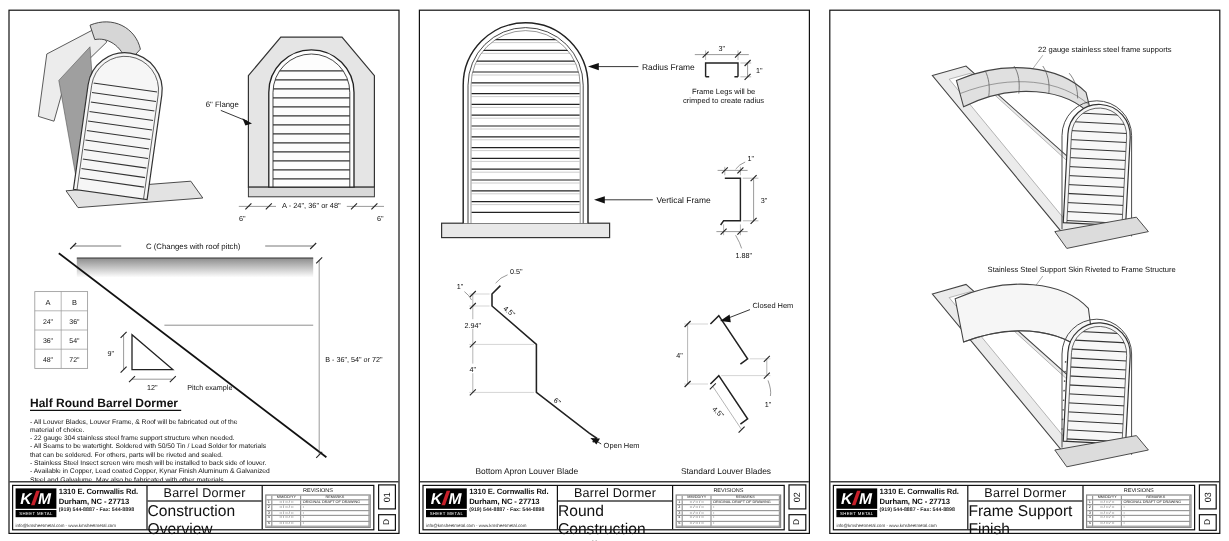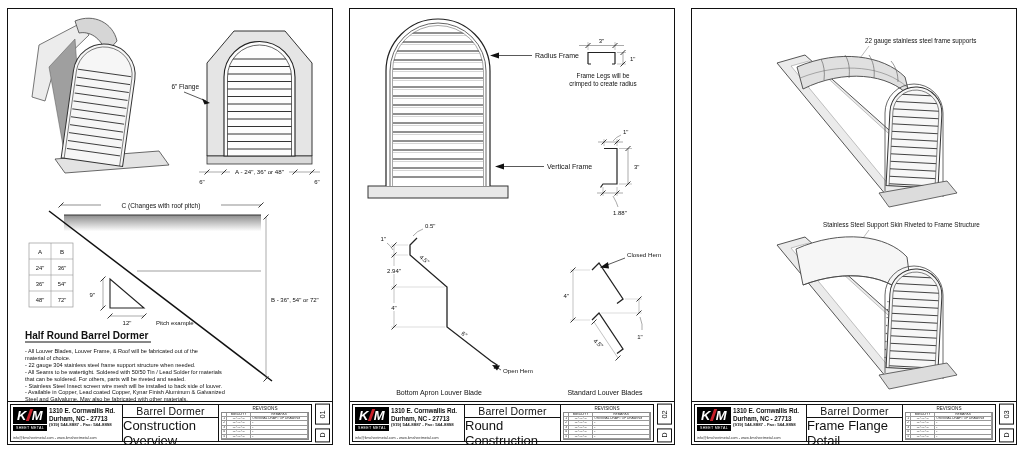--- a/index.html
+++ b/index.html
@@ -569,21 +569,21 @@
           </div>
           <div class="addr">
             <div class="a1">1310 E. Cornwallis Rd.</div>
             <div class="a2">Durham, NC - 27713</div>
             <div class="a3">(919) 544-8887 - Fax: 544-8898</div>
           </div>
           <div class="weblink">info@kmsheetmetal.com - www.kmsheetmetal.com</div>
         </div>
         <div class="tb-title-cell">
           <div class="t1">Barrel Dormer</div>
-          <div class="t2">Frame Flange Detail</div>
+          <div class="t2">Frame Support Finish</div>
         </div>
         <div class="tb-rev-cell">
           <div class="rev-title">REVISIONS</div>
           <div class="rev-grid">
             <div></div>
               <div>MM/DD/YY</div>
               <div>REMARKS</div>
             <div>1</div>
               <div>-- / -- / --</div>
               <div class="rl">ORIGINAL DRAFT OF DRAWING</div>

